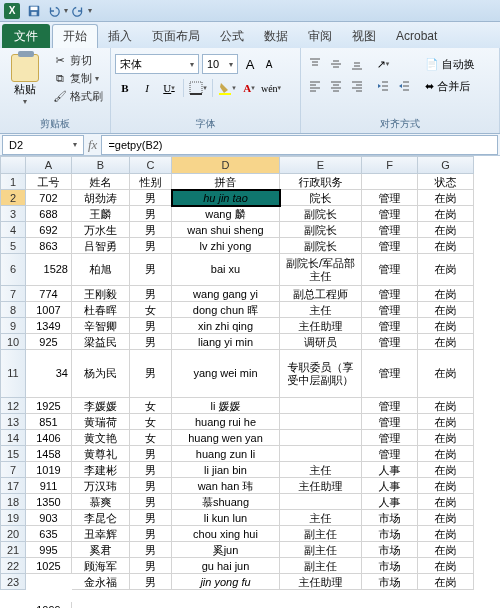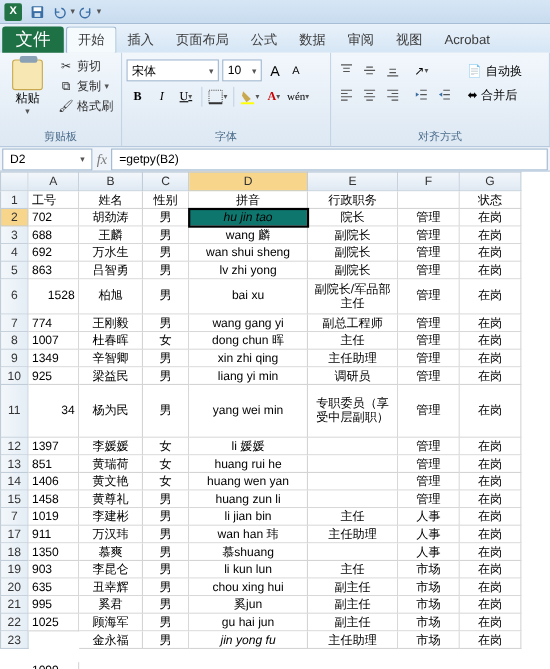--- a/index.html
+++ b/index.html
@@ -2,21 +2,21 @@
 <html><head>
 <meta charset="utf-8">
 <style>
 * { box-sizing: border-box; margin: 0; padding: 0; }
 body { font-family: "Microsoft YaHei", Arial, sans-serif; font-size: 11px; background: #fff; width: 500px; overflow: hidden; }
 .titlebar { background: linear-gradient(#d6e6f5,#c8dcef); height: 22px; display: flex; align-items: center; padding: 0 4px; border-bottom: 1px solid #9db6cf; }
 .titlebar .icon-excel { width: 16px; height: 16px; background: #217346; border-radius: 2px; display: flex; align-items: center; justify-content: center; color: #fff; font-size: 10px; font-weight: bold; margin-right: 4px;}
 .qat-btn { width: 18px; height: 18px; display: flex; align-items: center; justify-content: center; margin: 0 1px; }
 .save-icon svg, .undo-icon svg, .redo-icon svg { width: 14px; height: 14px; }
 .ribbon-tabs { background: linear-gradient(#e8f1fa,#d6e6f5); display: flex; align-items: flex-end; height: 26px; padding-left: 2px; }
-.tab-file { background: #1e7145; color: #fff; padding: 4px 12px; font-size: 16px; height: 24px; display: flex; align-items: center; border-radius: 3px 3px 0 0; margin-right: 2px;}
+.tab-file { background: #1e7145; color: #fff; padding: 4px 12px; font-size: 12px; height: 24px; display: flex; align-items: center; border-radius: 3px 3px 0 0; margin-right: 2px;}
 .tab { padding: 4px 10px; font-size: 12px; color: #3b3b3b; height: 24px; display: flex; align-items: center; }
 .tab.active { background: #f5fafd; border: 1px solid #9db6cf; border-bottom: none; border-radius: 3px 3px 0 0; }
 .ribbon { background: linear-gradient(#f2f7fc,#dde8f3); border-bottom: 1px solid #9db6cf; display: flex; height: 86px; }
 .group { border-right: 1px solid #c3d4e5; padding: 2px 4px 0 4px; display: flex; flex-direction: column; justify-content: space-between; }
 .group-label { text-align: center; font-size: 10px; color: #4a6b8a; padding: 2px 0; }
 .paste-big { display: flex; flex-direction: column; align-items: center; width: 42px; padding-top: 4px; }
 .paste-big .icon { width: 28px; height: 28px; background: #f6e7b3; border: 1px solid #c9a94f; border-radius: 3px; position: relative; }
 .paste-big .icon::after { content: ''; position: absolute; top: -4px; left: 6px; width: 16px; height: 6px; background: #8aa0b5; border-radius: 2px; }
 .small-btns { display: flex; flex-direction: column; gap: 1px; margin-left: 4px; padding-top: 2px;}
 .small-btn { display: flex; align-items: center; gap: 3px; padding: 1px 3px; font-size: 11px; color: #333;}
@@ -36,21 +36,21 @@
 .namebox { width: 82px; height: 20px; border: 1px solid #9db6cf; background: #fff; font-size: 11px; padding: 0 6px; display: flex; align-items: center; margin-left: 2px;}
 .fx-btns { display: flex; align-items: center; padding: 0 4px; gap: 4px; }
 .fx-label { font-style: italic; font-family: "Times New Roman"; font-size: 13px; color: #777;}
 .formula-bar { flex: 1; height: 20px; border: 1px solid #9db6cf; background: #fff; font-size: 11px; padding: 0 6px; display: flex; align-items: center; margin-right: 2px;}
 .grid { display: grid; grid-template-columns: 26px 46px 58px 42px 108px 82px 56px 56px; font-size: 11px; }
 .hdr { background: linear-gradient(#f3f7fb,#dfe9f3); border: 1px solid #c0cdd9; border-left: none; text-align: center; height: 18px; line-height: 16px; color: #333;}
 .hdr:first-child { border-left: 1px solid #c0cdd9;}
 .rh { background: linear-gradient(90deg,#f3f7fb,#e4edf5); border: 1px solid #c0cdd9; border-top: none; text-align: center; color: #333;}
 .rh.sel { background: #f7d58b; }
 .cell { border-right: 1px solid #d4d4d4; border-bottom: 1px solid #d4d4d4; padding: 0 3px; text-align: center; white-space: nowrap; overflow: hidden; background:#fff;}
-.cell.right { text-align: left; }
+.cell.right { text-align: center; }
 .sel-cell { outline: 2px solid #000; outline-offset: -1px; position: relative; z-index: 2; background:#0f766e;font-style:italic;}
 .colsel { background: #f7d58b !important; }
 .drop { font-size: 8px; color: #555; }
 </style>
 </head>
 <body>
 
 <div class="titlebar">
   <div class="icon-excel">X</div>
   <div class="qat-btn save-icon">
@@ -353,21 +353,21 @@
     <div class="cell" style="height: 16px; line-height: 16px;">在岗</div>
     <div class="rh" style="height: 48px; line-height: 13px; display: flex; align-items: center; justify-content: center; white-space: normal;">11</div>
     <div class="cell right" style="height: 48px; line-height: 13px; display: flex; align-items: center; justify-content: flex-end; white-space: normal;">34</div>
     <div class="cell" style="height: 48px; line-height: 13px; display: flex; align-items: center; justify-content: center; white-space: normal;">杨为民</div>
     <div class="cell" style="height: 48px; line-height: 13px; display: flex; align-items: center; justify-content: center; white-space: normal;">男</div>
     <div class="cell" style="height: 48px; line-height: 13px; display: flex; align-items: center; justify-content: center; white-space: normal;">yang wei min</div>
     <div class="cell" style="height: 48px; line-height: 13px; display: flex; align-items: center; justify-content: center; white-space: normal;">专职委员（享受中层副职）</div>
     <div class="cell" style="height: 48px; line-height: 13px; display: flex; align-items: center; justify-content: center; white-space: normal;">管理</div>
     <div class="cell" style="height: 48px; line-height: 13px; display: flex; align-items: center; justify-content: center; white-space: normal;">在岗</div>
     <div class="rh" style="height: 16px; line-height: 16px;">12</div>
-    <div class="cell right" style="height: 16px; line-height: 16px;">1397</div>
+    <div class="cell right" style="height: 16px; line-height: 16px;">1925</div>
     <div class="cell" style="height: 16px; line-height: 16px;">李媛媛</div>
     <div class="cell" style="height: 16px; line-height: 16px;">女</div>
     <div class="cell" style="height: 16px; line-height: 16px;">li 媛媛</div>
     <div class="cell" style="height: 16px; line-height: 16px;"></div>
     <div class="cell" style="height: 16px; line-height: 16px;">管理</div>
     <div class="cell" style="height: 16px; line-height: 16px;">在岗</div>
     <div class="rh" style="height: 16px; line-height: 16px;">13</div>
     <div class="cell right" style="height: 16px; line-height: 16px;">851</div>
     <div class="cell" style="height: 16px; line-height: 16px;">黄瑞荷</div>
     <div class="cell" style="height: 16px; line-height: 16px;">女</div>

